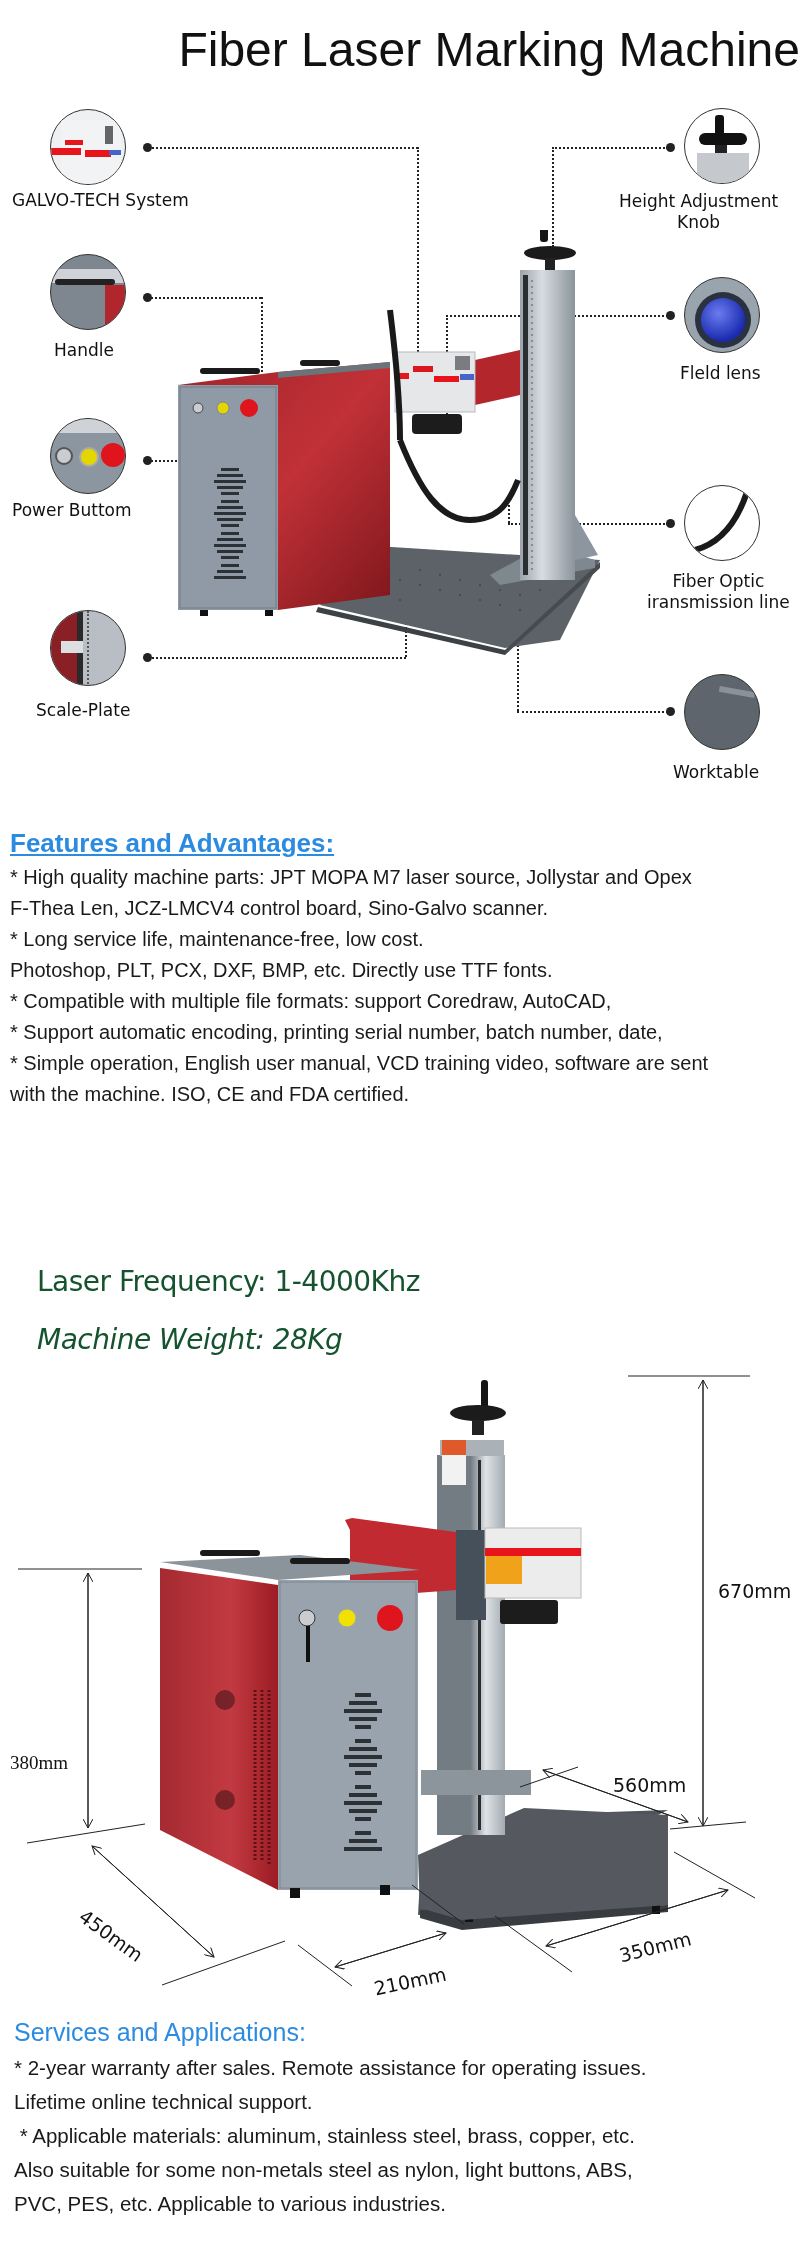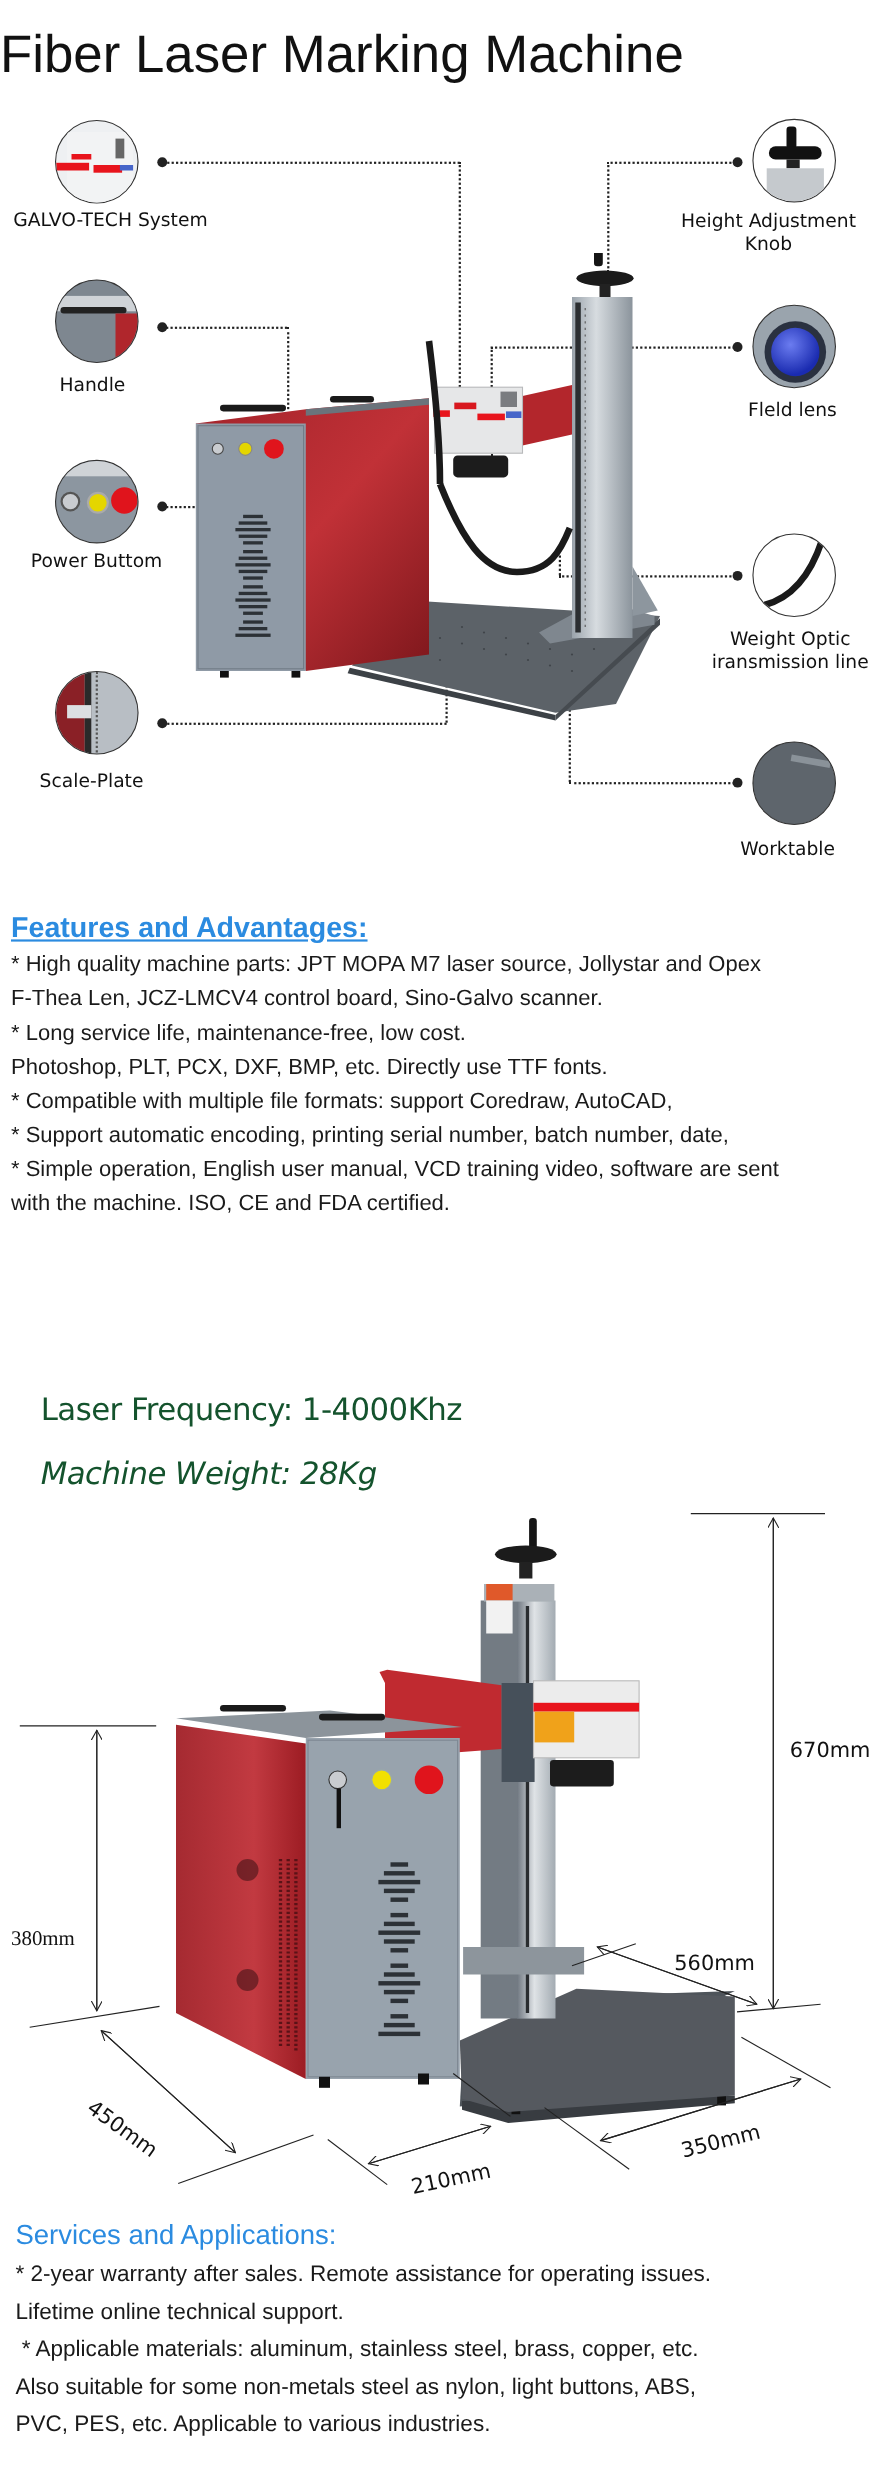--- a/index.html
+++ b/index.html
@@ -1,19 +1,19 @@
 <!DOCTYPE html>
 <html><head>
 <meta charset="utf-8">
 <style>
   html, body { margin: 0; padding: 0; background: #ffffff; }
   body { width: 800px; height: 2258px; position: relative; overflow: hidden;
          font-family: "Liberation Sans", sans-serif; color: #111; }
   .abs { position: absolute; }
-  .title { left: 0; width: 800px; top: 22px; text-align: left; font-size: 48px; color: #111;
+  .title { left: 0; width: 800px; top: 22px; text-align: right; font-size: 48px; color: #111;
            font-family: "Liberation Sans", sans-serif; letter-spacing: 0px; }
   .callout-label { position: absolute; font-family: "DejaVu Sans", sans-serif; font-size: 17px;
                    color: #111; text-align: center; line-height: 21px; white-space: nowrap; }
   .circle { position: absolute; width: 76px; height: 76px; border-radius: 50%;
             border: 1.5px solid #333; overflow: hidden; background: #eef0f2; box-sizing: border-box; }
   .dotline-h { position: absolute; height: 0; border-top: 2.5px dotted #222; }
   .dotline-v { position: absolute; width: 0; border-left: 2.5px dotted #222; }
   .dot { position: absolute; width: 9px; height: 9px; border-radius: 50%; background: #222; }
   .section-h { position: absolute; left: 10px; font-size: 26px; color: #2b8be0; }
   .feat-h { font-weight: bold; text-decoration: underline; }
@@ -174,21 +174,21 @@
     <div style="position:absolute;left:54px;top:30px;width:24px;height:46px;background:#b0262c;"></div>
   </div>
   <div class="callout-label" style="left:54px;top:340px;">Handle</div>
 
   <div class="circle" style="left:50px;top:418px;background:#8c96a0;">
     <div style="position:absolute;left:0;top:0;width:76px;height:14px;background:#cfd3d7;"></div>
     <div style="position:absolute;left:4px;top:28px;width:14px;height:14px;border-radius:50%;background:#c9ccd0;border:2px solid #555;"></div>
     <div style="position:absolute;left:28px;top:28px;width:16px;height:16px;border-radius:50%;background:#e4d600;border:2px solid #aaa;"></div>
     <div style="position:absolute;left:50px;top:24px;width:24px;height:24px;border-radius:50%;background:#e0141c;"></div>
   </div>
-  <div class="callout-label" style="left:28px;top:500px;">Power Buttom</div>
+  <div class="callout-label" style="left:12px;top:500px;">Power Buttom</div>
 
   <div class="circle" style="left:50px;top:610px;background:#b8bec4;">
     <div style="position:absolute;left:0;top:0;width:26px;height:76px;background:#8a2026;"></div>
     <div style="position:absolute;left:26px;top:0;width:6px;height:76px;background:#2a2a2a;"></div>
     <div style="position:absolute;left:36px;top:0;width:4px;height:76px;border-left:2px dotted #555;"></div>
     <div style="position:absolute;left:10px;top:30px;width:22px;height:12px;background:#dcdfe2;"></div>
   </div>
   <div class="callout-label" style="left:36px;top:700px;">Scale-Plate</div>
 
   <div class="circle" style="left:684px;top:108px;background:#ffffff;">
@@ -207,21 +207,21 @@
     <div style="position:absolute;left:16px;top:20px;width:44px;height:44px;border-radius:50%;background:radial-gradient(circle at 40% 35%, #6b7cf0, #1a2bb0 70%);"></div>
   </div>
   <div class="callout-label" style="left:680px;top:363px;">Fleld lens</div>
 
   <div class="circle" style="left:684px;top:485px;background:#ffffff;">
     <svg width="76" height="76" style="left:0;top:0;">
         <path d="M62,6 C54,30 40,56 10,64" fill="none" stroke="#1a1a1a" stroke-width="6"></path>
       </svg>
   </div>
   <div class="callout-label" style="left:647px;top:571px;">
-    <span>Weight Optic</span><br>
+    <span>Fiber Optic</span><br>
     <span>iransmission line</span>
   </div>
 
   <div class="circle" style="left:684px;top:674px;background:#5e656c;">
     <div style="position:absolute;left:34px;top:14px;width:36px;height:6px;background:#8a9299;transform:rotate(10deg);"></div>
   </div>
   <div class="callout-label" style="left:673px;top:762px;">Worktable</div>
 </div>
 
 <div class="section-h feat-h" style="top:828px;">Features and Advantages:</div>

